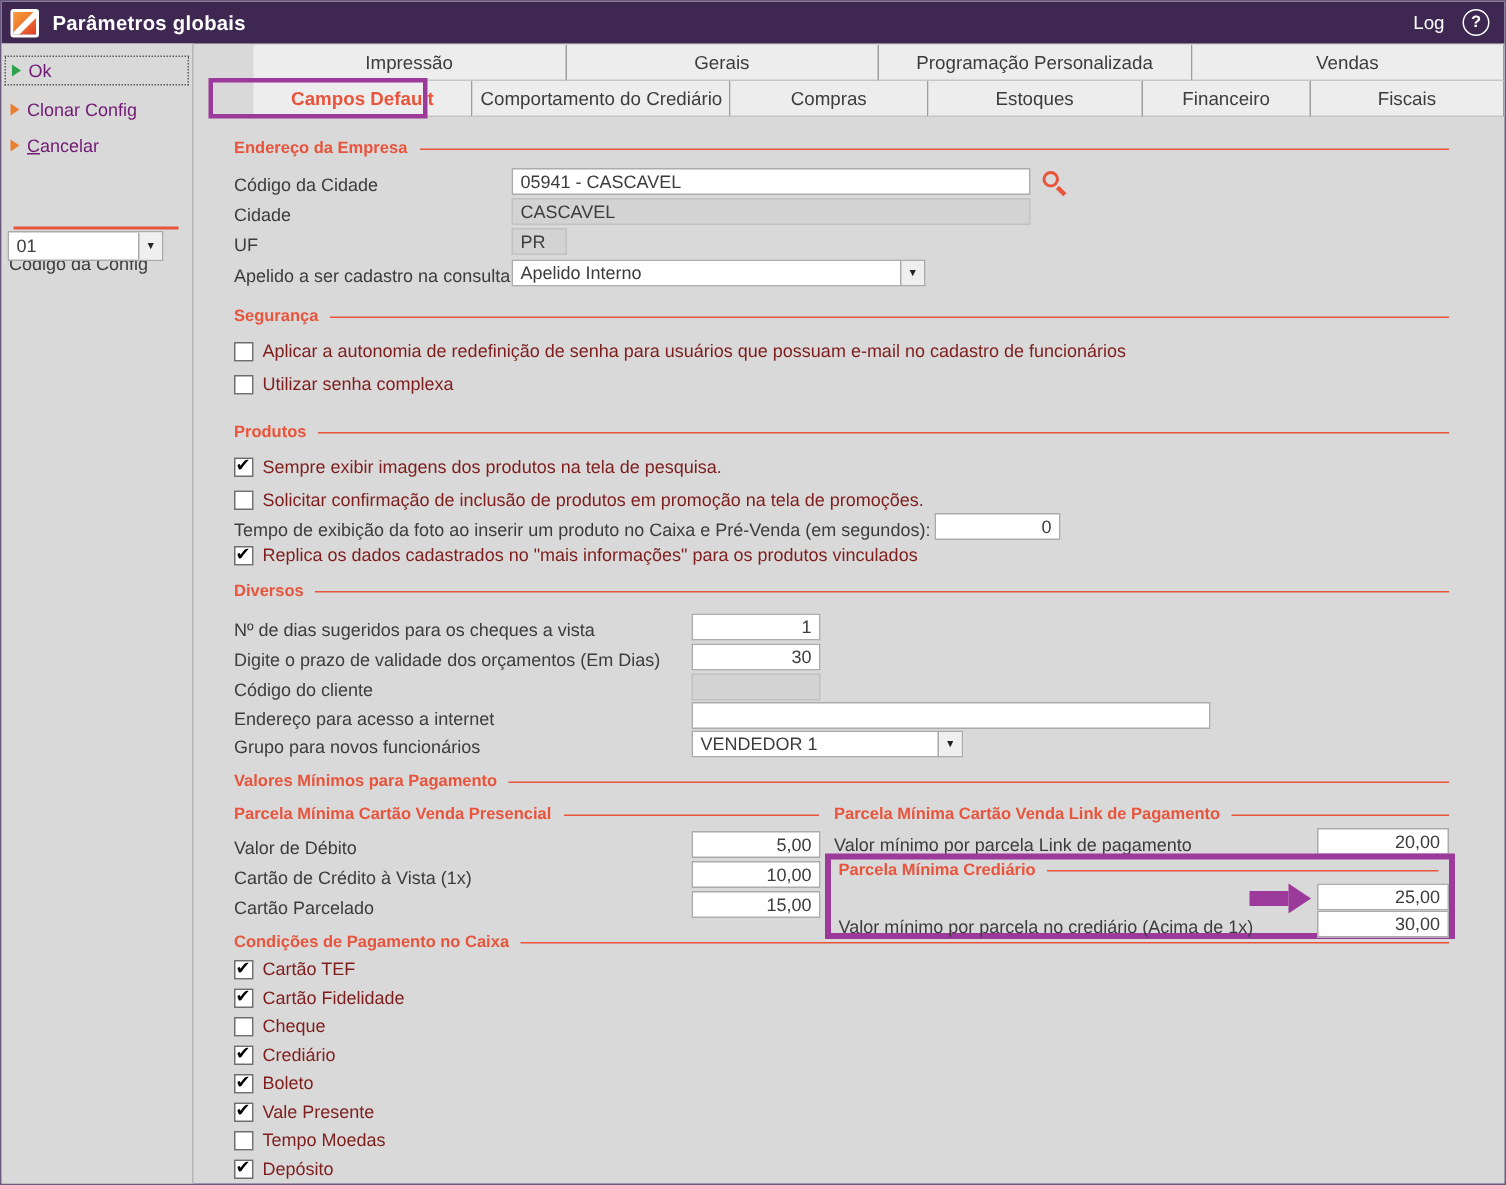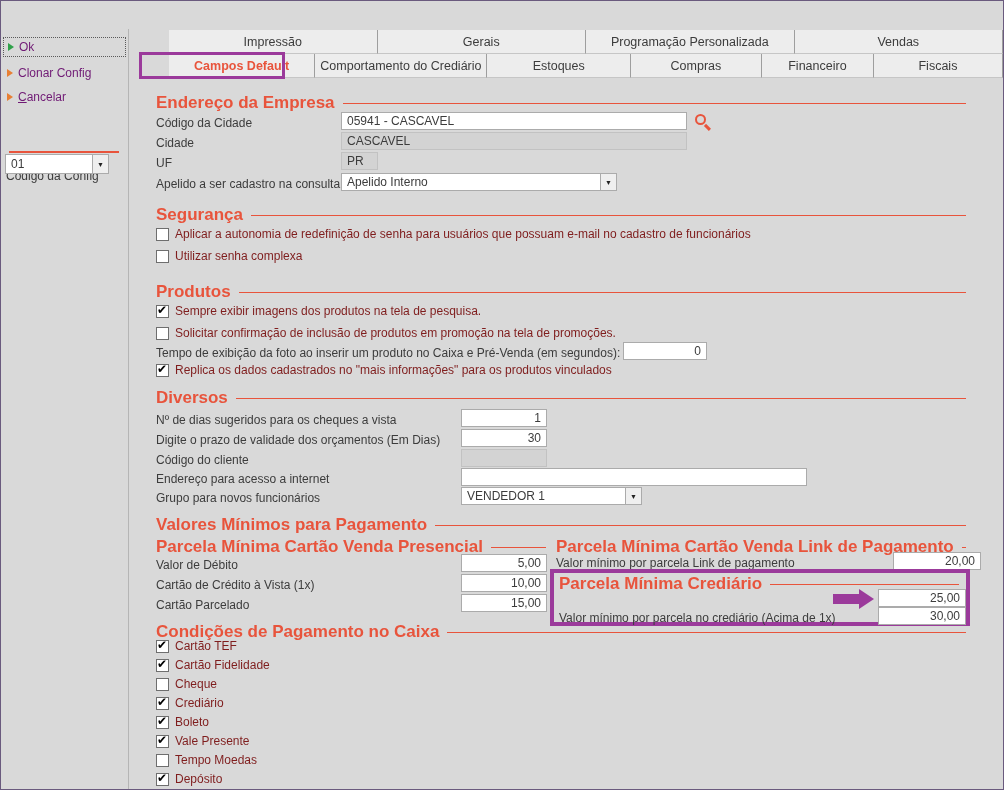--- a/index.html
+++ b/index.html
@@ -56,21 +56,21 @@
   .tab {
     background:#EDEDED; border-right:1px solid #9E9E9E; border-bottom:1px solid #C6C6C6;
     display:flex; align-items:center; justify-content:center;
     font-size:12.5px; color:#3C3C3C; white-space:nowrap; cursor:default;
   }
   .tabrow1 .tab { flex:1 1 0; }
   .tab.active { color:#E8543C; font-weight:bold; }
   
   .hdr {
     position:absolute; display:flex; align-items:center;
-    font-size:17px; font-weight:bold; color:#E8543C; white-space:nowrap;
+    font-size:11px; font-weight:bold; color:#E8543C; white-space:nowrap;
   }
   .hdr::after { content:""; flex:1; border-top:1px solid #E8543C; margin-left:8px; }
   .lbl { position:absolute; font-size:12px; color:#3C3C3C; white-space:nowrap; }
   .inp {
     position:absolute; height:18px; background:#fff; border:1px solid #ABABAB;
     font-size:12px; color:#3C3C3C; display:flex; align-items:center; padding:0 5px;
   }
   .inp.num { justify-content:flex-end; }
   .ro { background:#D3D3D3; border-color:#C2C2C2; }
   .sel { padding:0; }
@@ -101,20 +101,28 @@
     content:""; position:absolute; left:26px; top:-5px; width:0; height:0;
     border-top:10px solid transparent; border-bottom:10px solid transparent;
     border-left:15px solid #9B3A9B;
   }
 </style>
 </head>
 <body>
 
 <div class="win">
 
+  <div class="titlebar">
+    <span class="logo"></span>
+    <span class="title-text">Parâmetros globais</span>
+    <span class="titlebar-right">
+      <span class="log-link">Log</span>
+      <span class="help-circle">?</span>
+    </span>
+  </div>
 
   <div class="sidebar">
     <div class="sbtn focus" style="top:8px;">
       <span class="tri green"></span>
       <span>Ok</span>
     </div>
     <div class="sbtn" style="top:34px;">
       <span class="tri orange"></span>
       <span>Clonar Config</span>
     </div>
@@ -132,22 +140,22 @@
 
   <div class="tabrow tabrow1">
     <div class="tab">Impressão</div>
     <div class="tab">Gerais</div>
     <div class="tab">Programação Personalizada</div>
     <div class="tab">Vendas</div>
   </div>
   <div class="tabrow tabrow2">
     <div class="tab active" style="width:153px;">Campos Default</div>
     <div class="tab" style="width:180px;">Comportamento do Crediário</div>
+    <div class="tab" style="width:137px;">Compras</div>
     <div class="tab" style="width:150px;">Estoques</div>
-    <div class="tab" style="width:137px;">Compras</div>
     <div class="tab" style="width:117px;">Financeiro</div>
     <div class="tab" style="width:135px;">Fiscais</div>
   </div>
   <div class="anno-box" style="left:138px; top:51px; width:146px; height:27px;"></div>
 
   <div class="hdr" style="left:155px; top:92px; width:810px;">Endereço da Empresa</div>
   <div class="lbl" style="left:155px; top:115px;">Código da Cidade</div>
   <div class="inp" style="left:340px; top:111px; width:346px;">05941 - CASCAVEL</div>
   <span class="mag" style="left:694px; top:113px;"></span>
   <div class="lbl" style="left:155px; top:135px;">Cidade</div>
@@ -206,21 +214,21 @@
   <div class="hdr" style="left:155px; top:536px; width:390px;">Parcela Mínima Cartão Venda Presencial</div>
   <div class="lbl" style="left:155px; top:557px;">Valor de Débito</div>
   <div class="inp num" style="left:460px; top:553px; width:86px;">5,00</div>
   <div class="lbl" style="left:155px; top:577px;">Cartão de Crédito à Vista (1x)</div>
   <div class="inp num" style="left:460px; top:573px; width:86px;">10,00</div>
   <div class="lbl" style="left:155px; top:597px;">Cartão Parcelado</div>
   <div class="inp num" style="left:460px; top:593px; width:86px;">15,00</div>
 
   <div class="hdr" style="left:555px; top:536px; width:410px;">Parcela Mínima Cartão Venda Link de Pagamento</div>
   <div class="lbl" style="left:555px; top:555px;">Valor mínimo por parcela Link de pagamento</div>
-  <div class="inp num" style="left:877px; top:551px; width:88px;margin-left:15px;">20,00</div>
+  <div class="inp num" style="left:877px; top:551px; width:88px;">20,00</div>
 
   <div class="anno-box thick" style="left:549px; top:568px; width:420px; height:57px;"></div>
   <div class="hdr" style="left:558px; top:573px; width:400px;">Parcela Mínima Crediário</div>
   <div class="inp num" style="left:877px; top:588px; width:88px;">25,00</div>
   <div class="lbl" style="left:558px; top:610px;">Valor mínimo por parcela no crediário (Acima de 1x)</div>
   <div class="inp num" style="left:877px; top:606px; width:88px;">30,00</div>
   <div class="anno-arrow" style="left:832px; top:593px;"></div>
 
   <div class="hdr" style="left:155px; top:621px; width:810px;">Condições de Pagamento no Caixa</div>
   <div class="cb" style="left:155px; top:638px;">

